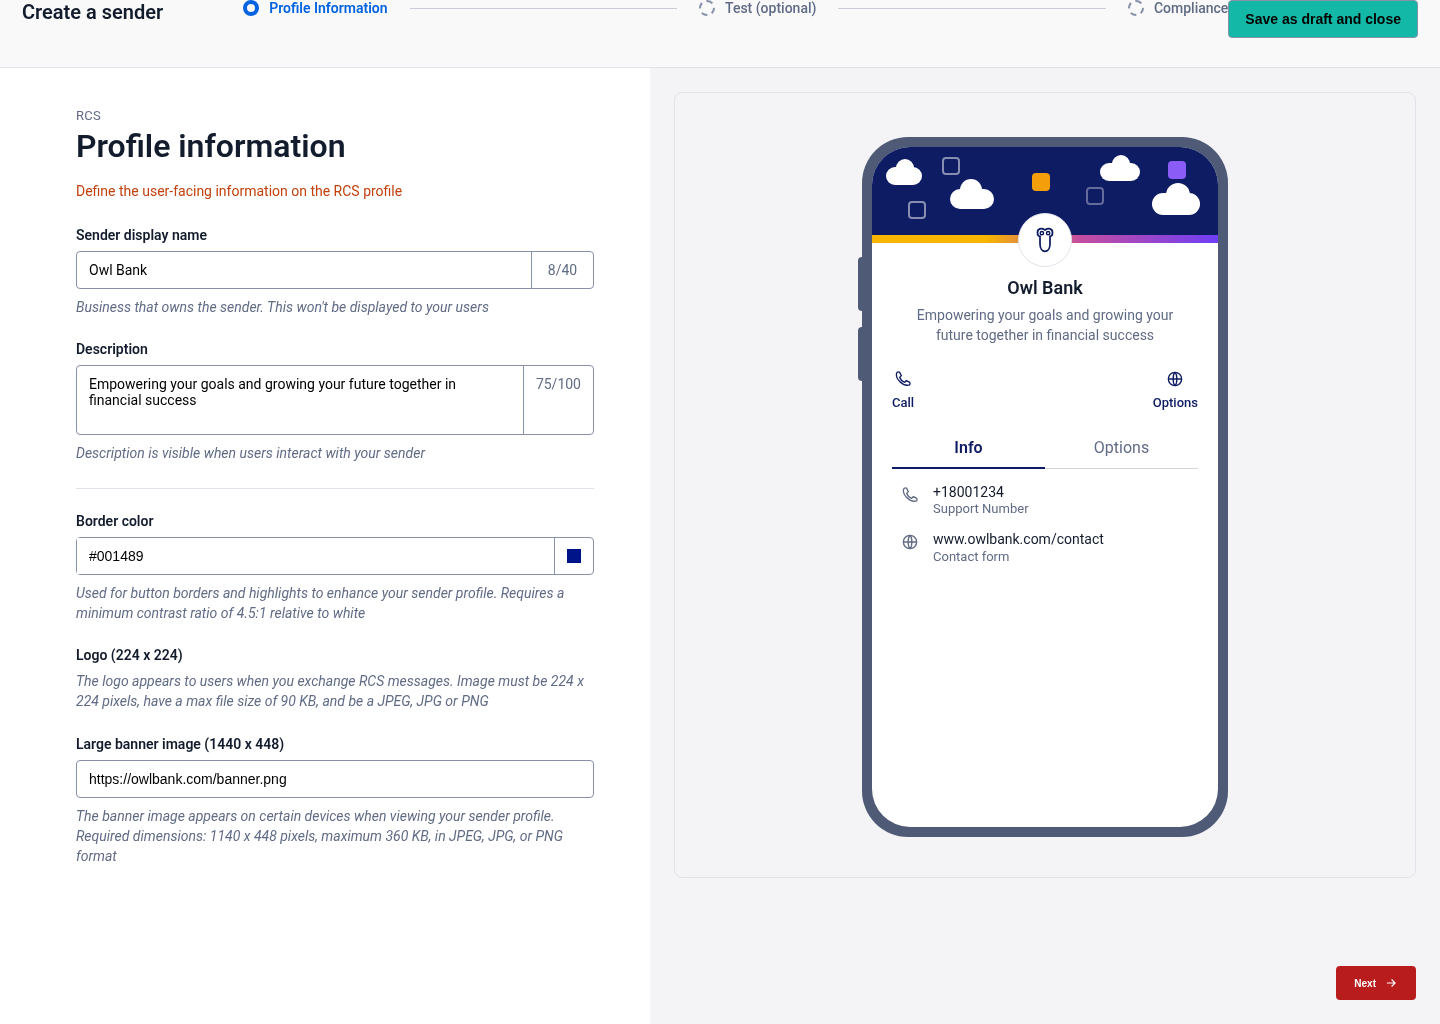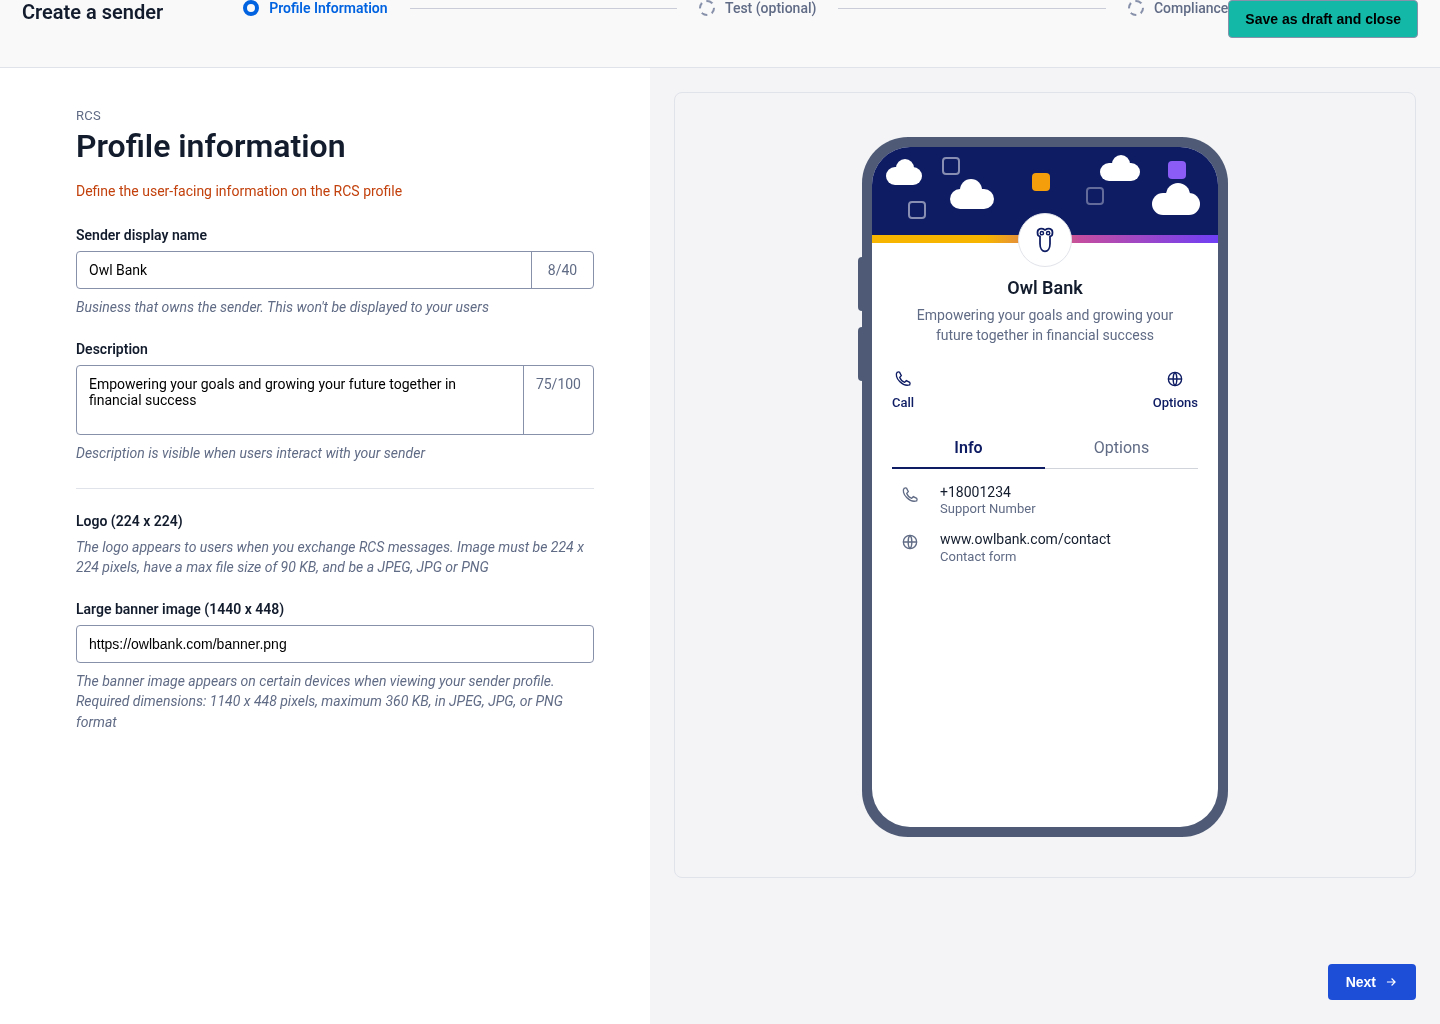--- a/index.html
+++ b/index.html
@@ -180,30 +180,30 @@
 
   .actions { display:flex; justify-content:space-between; gap:54px; margin-bottom:18px;}
   .action { text-align:center; color:#0e1c63; font-size:13px; font-weight:500;}
   .action svg{ width:20px;height:20px; display:block; margin:0 auto 6px; stroke:#0e1c63; fill:none; stroke-width:1.6;}
 
   .tabs { display:flex; border-bottom:1px solid #d1d5db;}
   .tab { flex:1; text-align:center; padding:10px 0; font-size:16px; color:#606b85;}
   .tab.active { color:#0e1c63; font-weight:600; border-bottom:2px solid #0e1c63; margin-bottom:-1px;}
 
   .info-list { padding:14px 8px;}
-  .info-item { display:flex; gap:20px; align-items:flex-start; margin-bottom:14px; text-align:left;}
+  .info-item { display:flex; gap:13px; align-items:flex-start; margin-bottom:14px; text-align:left;}
   .info-item svg{ width:20px;height:20px;margin-top:2px; stroke:#606b85; fill:none; stroke-width:1.6; flex-shrink:0;}
   .info-val { font-size:14px; color:#121c2d; line-height:1.3;}
   .info-label { font-size:13px; color:#606b85;}
 
   
   .next-btn {
     position:fixed; right:24px; bottom:24px;
-    background:#1d4ed8; color:#fff; border:0; border-radius:4px;
-    padding:10px 18px; font-size:14px; font-weight:600; cursor:pointer;
+    background:#b91c1c; color:#fff; border:0; border-radius:4px;
+    padding:10px 18px; font-size:10px; font-weight:600; cursor:pointer;
     display:flex; align-items:center; gap:8px;
   }
   .next-btn svg{width:14px;height:14px;stroke:#fff;fill:none;stroke-width:2;}
 </style>
 </head>
 <body>
 
 <div class="header">
   <div class="header-title">Create a sender</div>
 
@@ -246,20 +246,30 @@
       <label class="label">Description</label>
       <div class="input-row">
         <textarea style="">Empowering your goals and growing your future together in financial success</textarea>
         <div class="counter" style="align-items:flex-start;">75/100</div>
       </div>
       <div class="help">Description is visible when users interact with your sender</div>
     </div>
 
     <hr class="sep">
 
+    <div class="field">
+      <label class="label">Border color</label>
+      <div class="color-row">
+        <input type="text" value="#001489" style="">
+        <div class="swatch-wrap">
+            <span class="swatch"></span>
+          </div>
+      </div>
+      <div class="help">Used for button borders and highlights to enhance your sender profile. Requires a minimum contrast ratio of 4.5:1 relative to white</div>
+    </div>
 
     <div class="field">
       <label class="label">Logo (224 x 224)</label>
       <div class="help">The logo appears to users when you exchange RCS messages. Image must be 224 x 224 pixels, have a max file size of 90 KB, and be a JPEG, JPG or PNG</div>
     </div>
 
     <div class="field">
       <label class="label">Large banner image (1440 x 448)</label>
       <input type="text" class="single-input" value="https://owlbank.com/banner.png" style="">
       <div class="help">The banner image appears on certain devices when viewing your sender profile. Required dimensions: 1140 x 448 pixels, maximum 360 KB, in JPEG, JPG, or PNG format</div>

